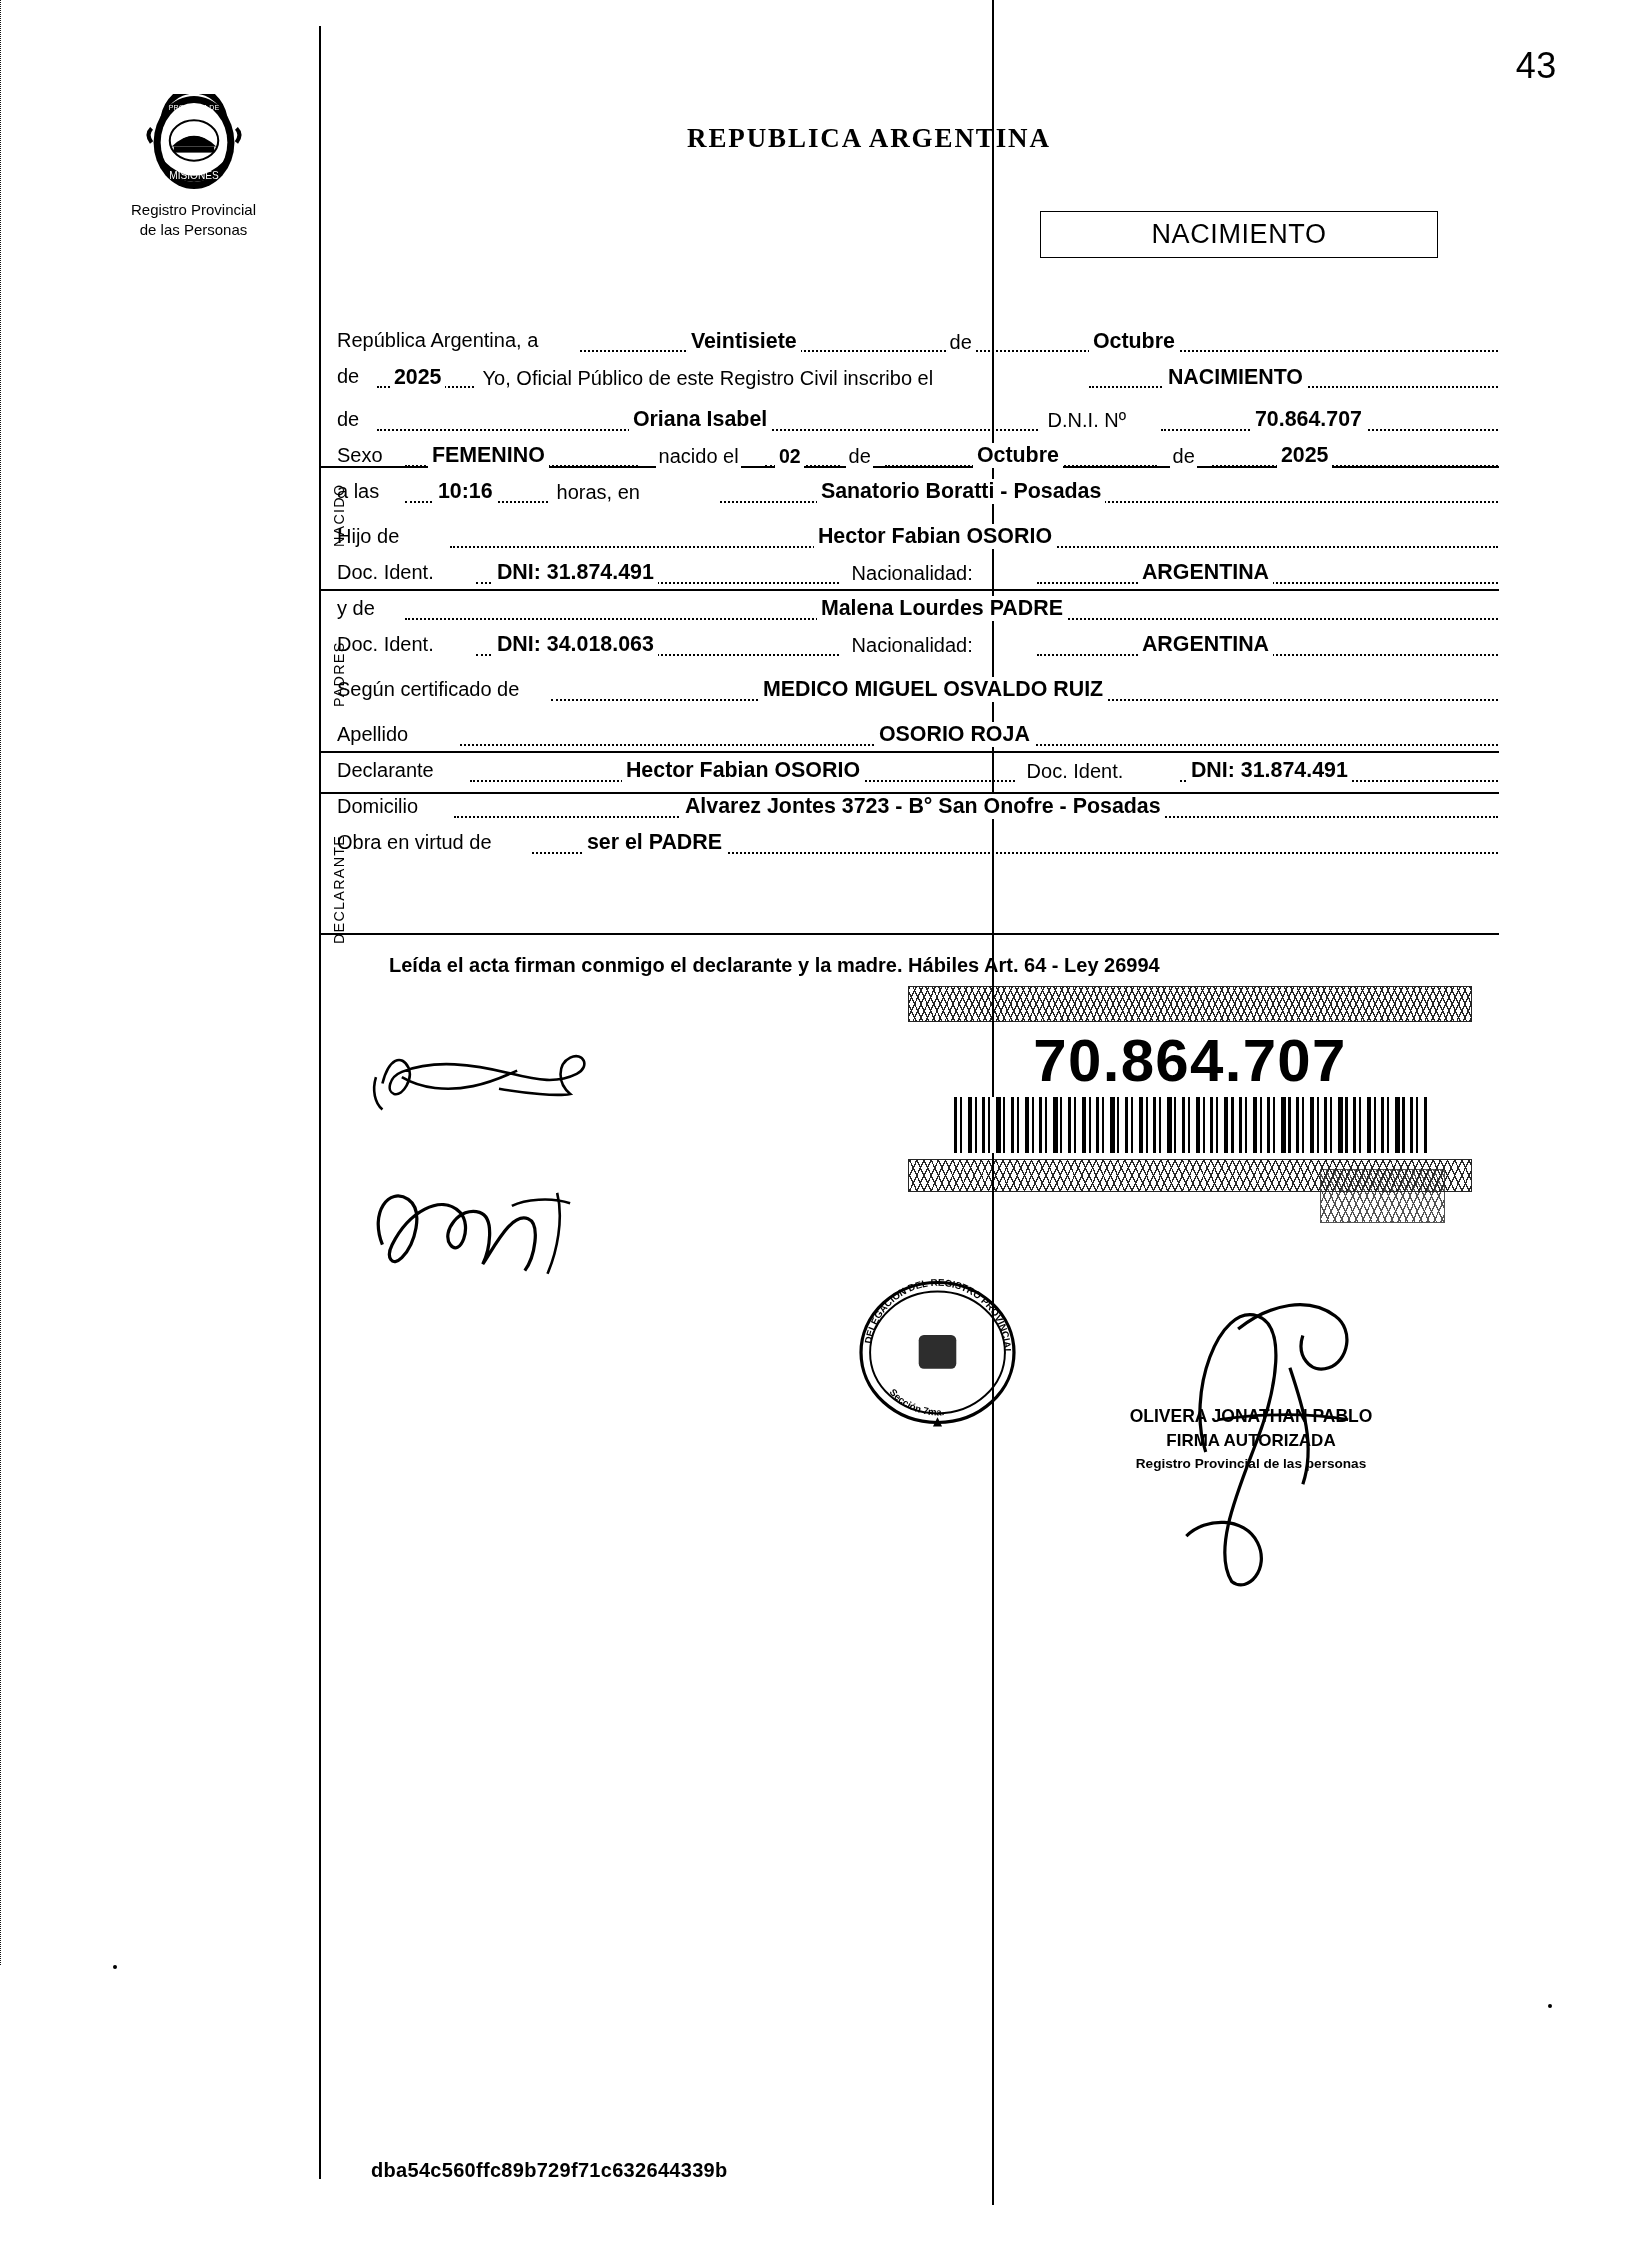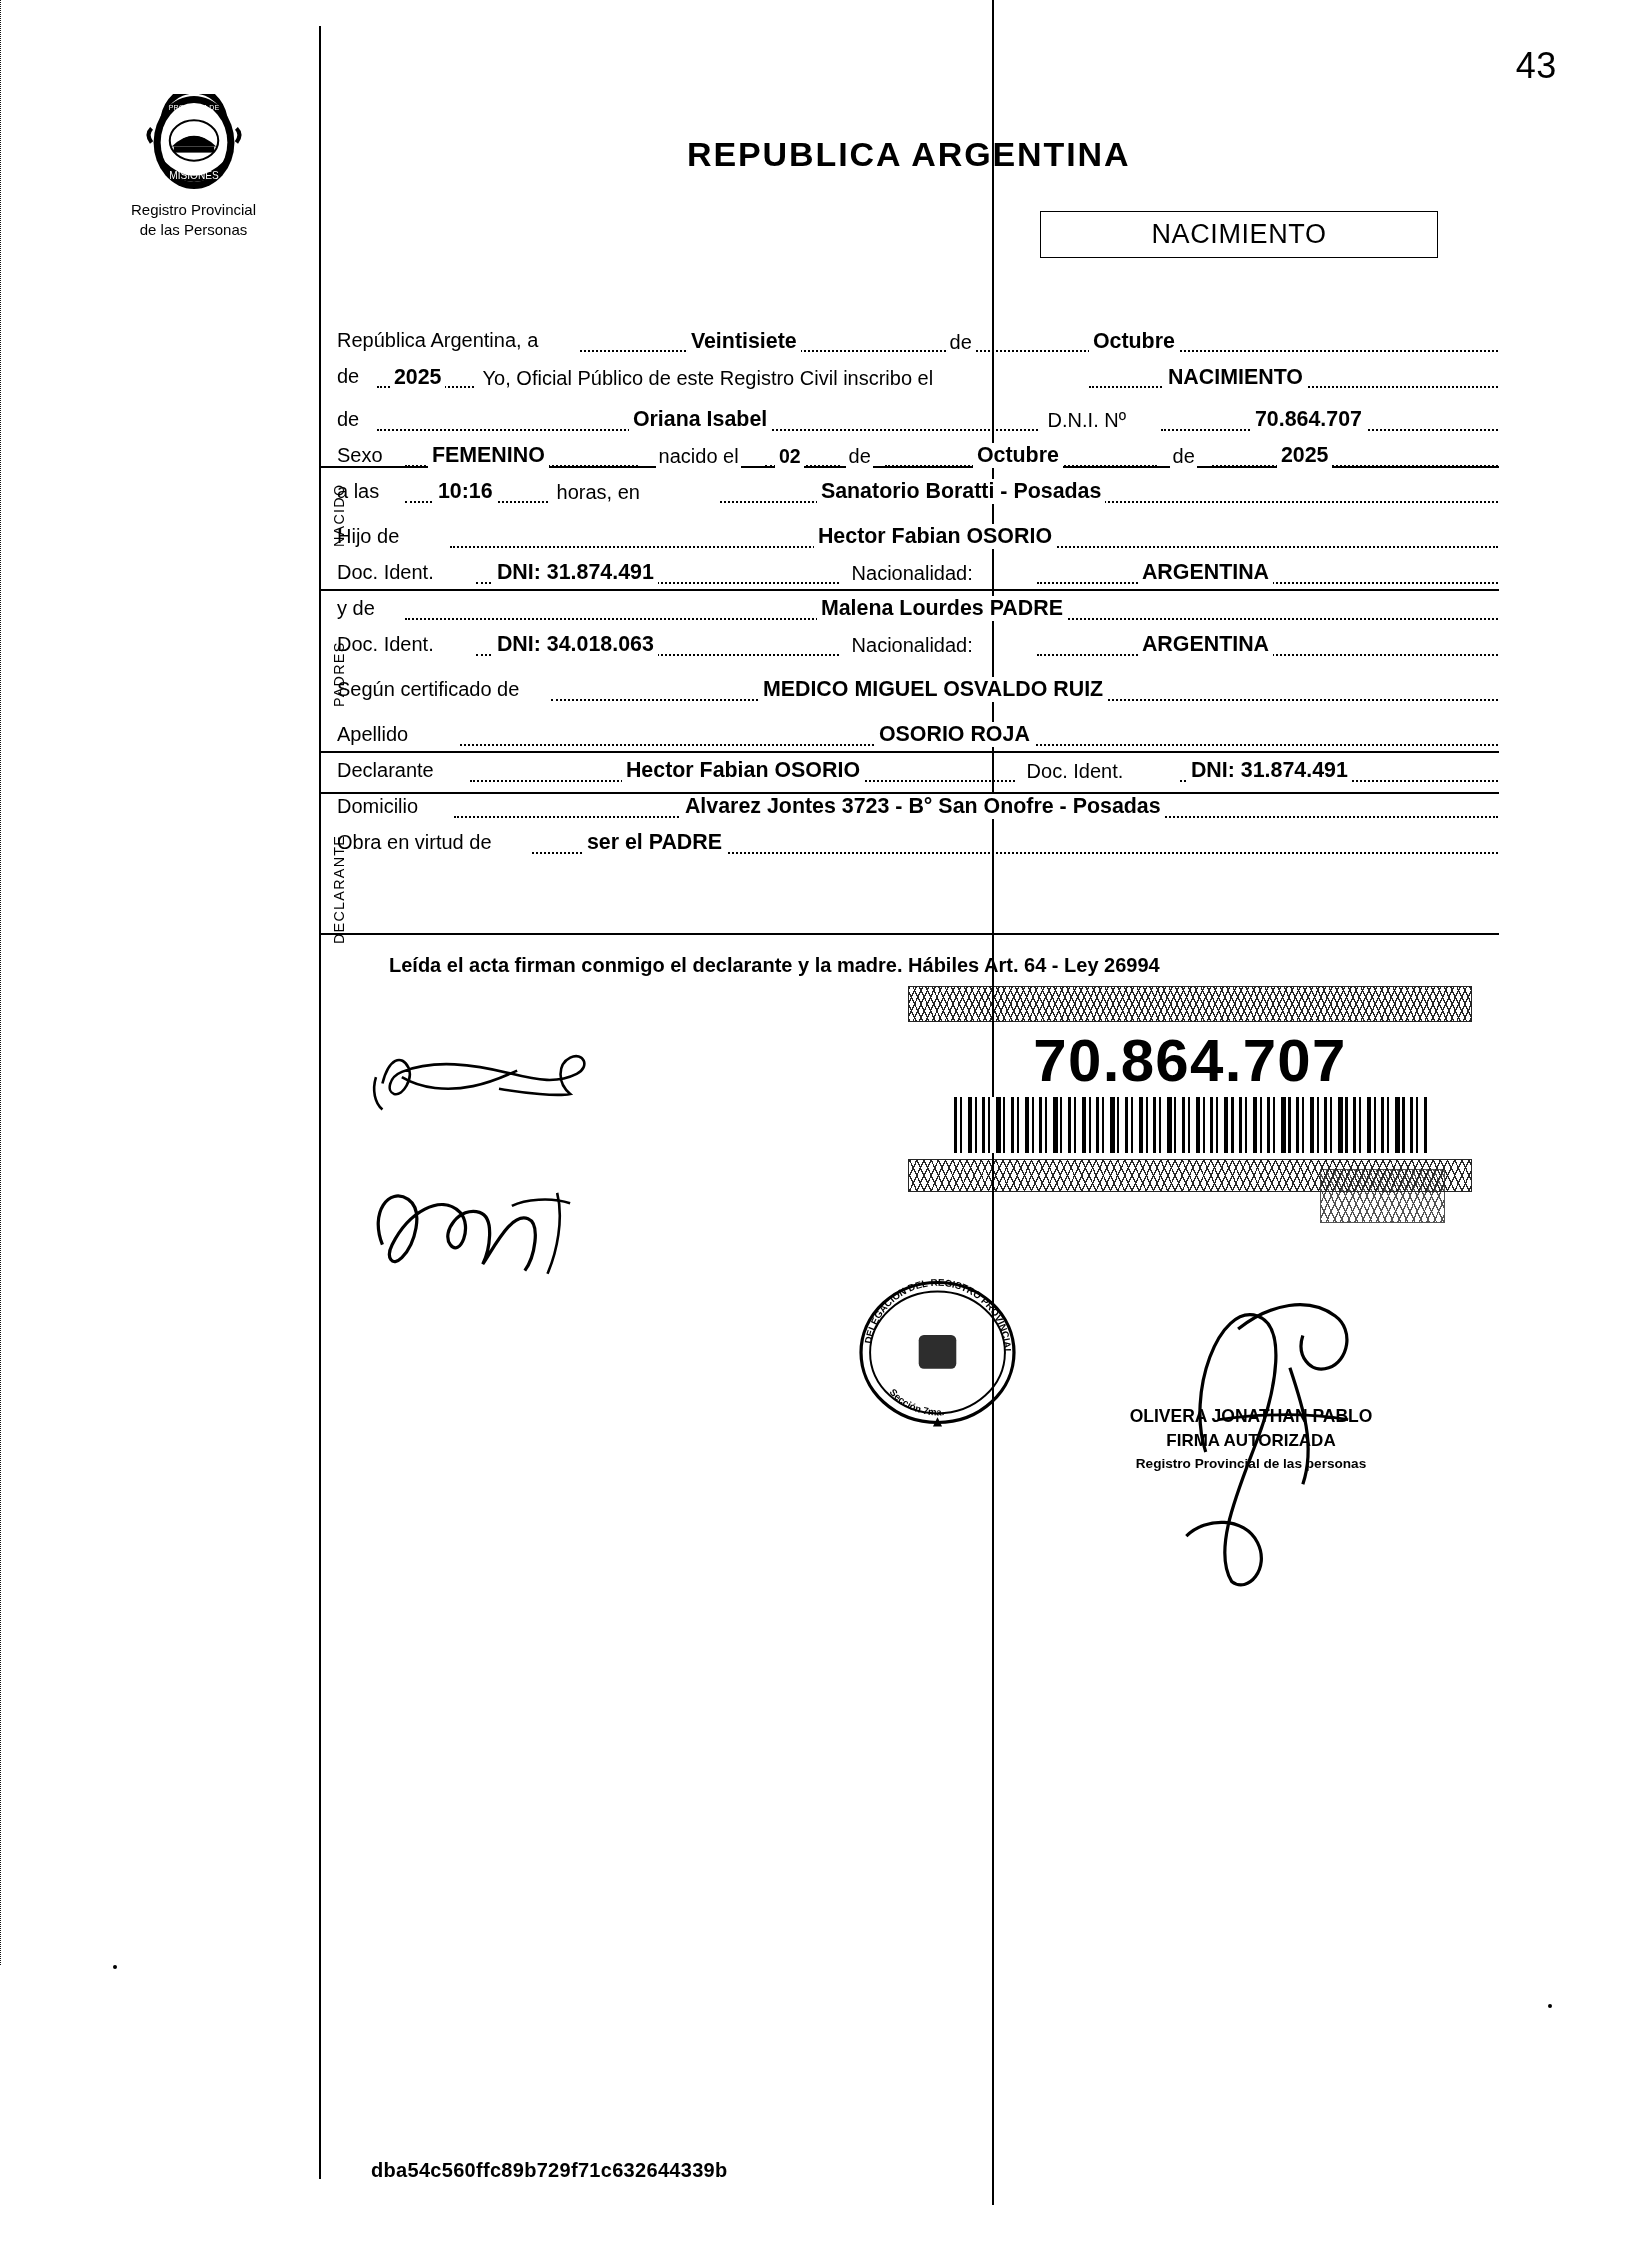--- a/index.html
+++ b/index.html
@@ -78,26 +78,25 @@
     font-size: 15px;
     line-height: 1.35;
     font-weight: 400;
   }
 
   
   .doc-title {
     position: absolute;
     left: 687px;
     top: 123px;
-    font-family: Liberation Sans, sans-serif;
-    font-weight: bold;
-    font-size: 34px;
+    font-family: Liberation Serif, serif;
+    font-weight: bold;
+    font-size: 27px;
     letter-spacing: 1.9px;
     white-space: nowrap;
-    margin-top: 12px;
   }
 
   
   .ta-table {
     position: absolute;
     left: 432px;
     top: 206px;
     border-collapse: collapse;
   }
   .ta-table td {

